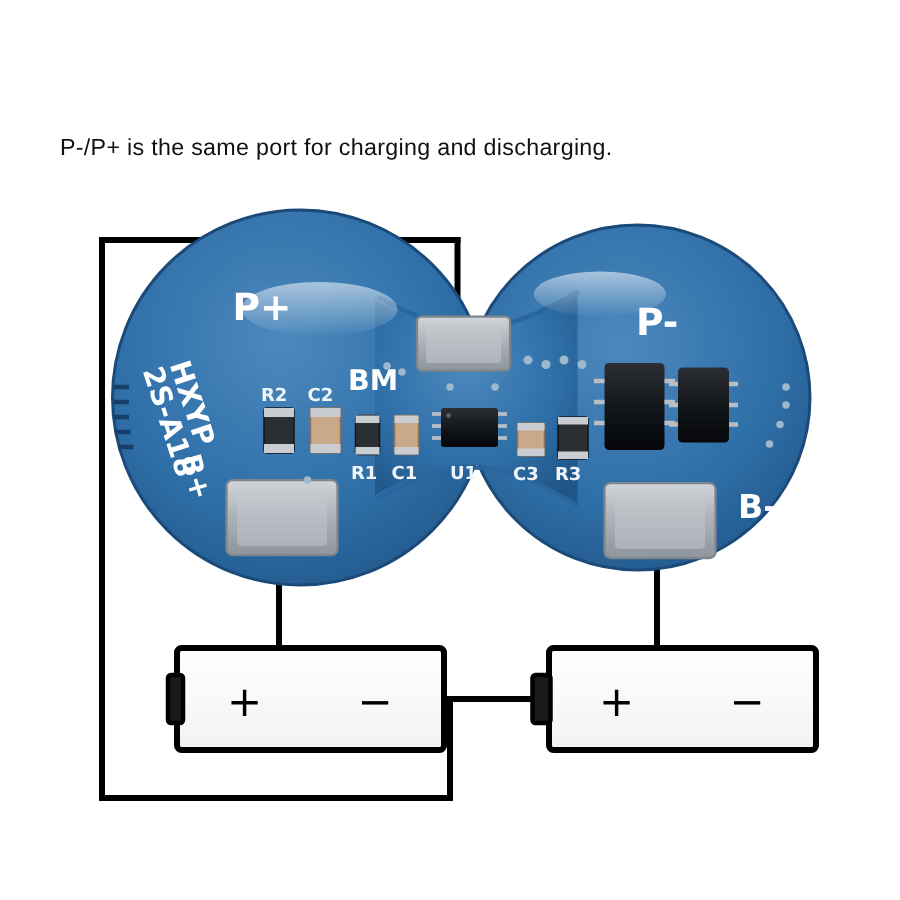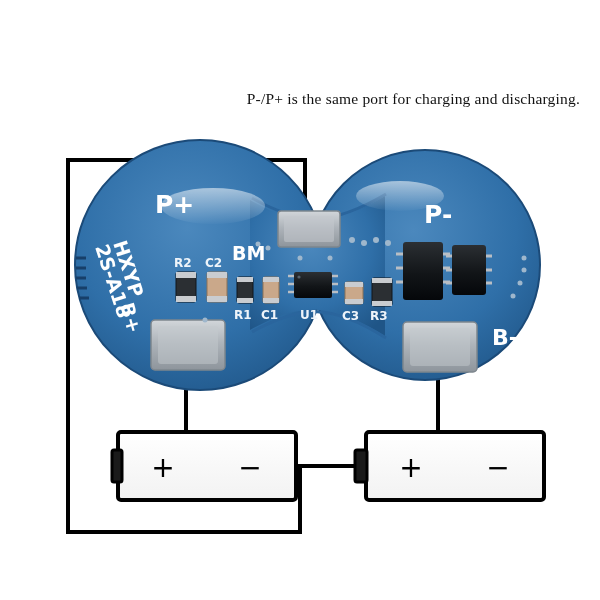--- a/index.html
+++ b/index.html
@@ -19,26 +19,25 @@
     left: 0; top: 0;
     width: 600px;
     height: 600px;
     background: #ffffff;
   }
   .caption {
     position: absolute;
     left: 40px;
     top: 90px;
     width: 540px;
-    font-family: Liberation Serif, serif;
+    font-family: Liberation Sans, sans-serif;
     font-size: 15.5px;
     letter-spacing: 0.2px;
     color: #111111;
     white-space: nowrap;
-    text-align: right;
   }
   svg.diagram {
     position: absolute;
     left: 0;
     top: 0;
   }
   .pcb-label {
     font-family: "DejaVu Sans", "Liberation Sans", sans-serif;
     fill: #ffffff;
     font-weight: bold;

